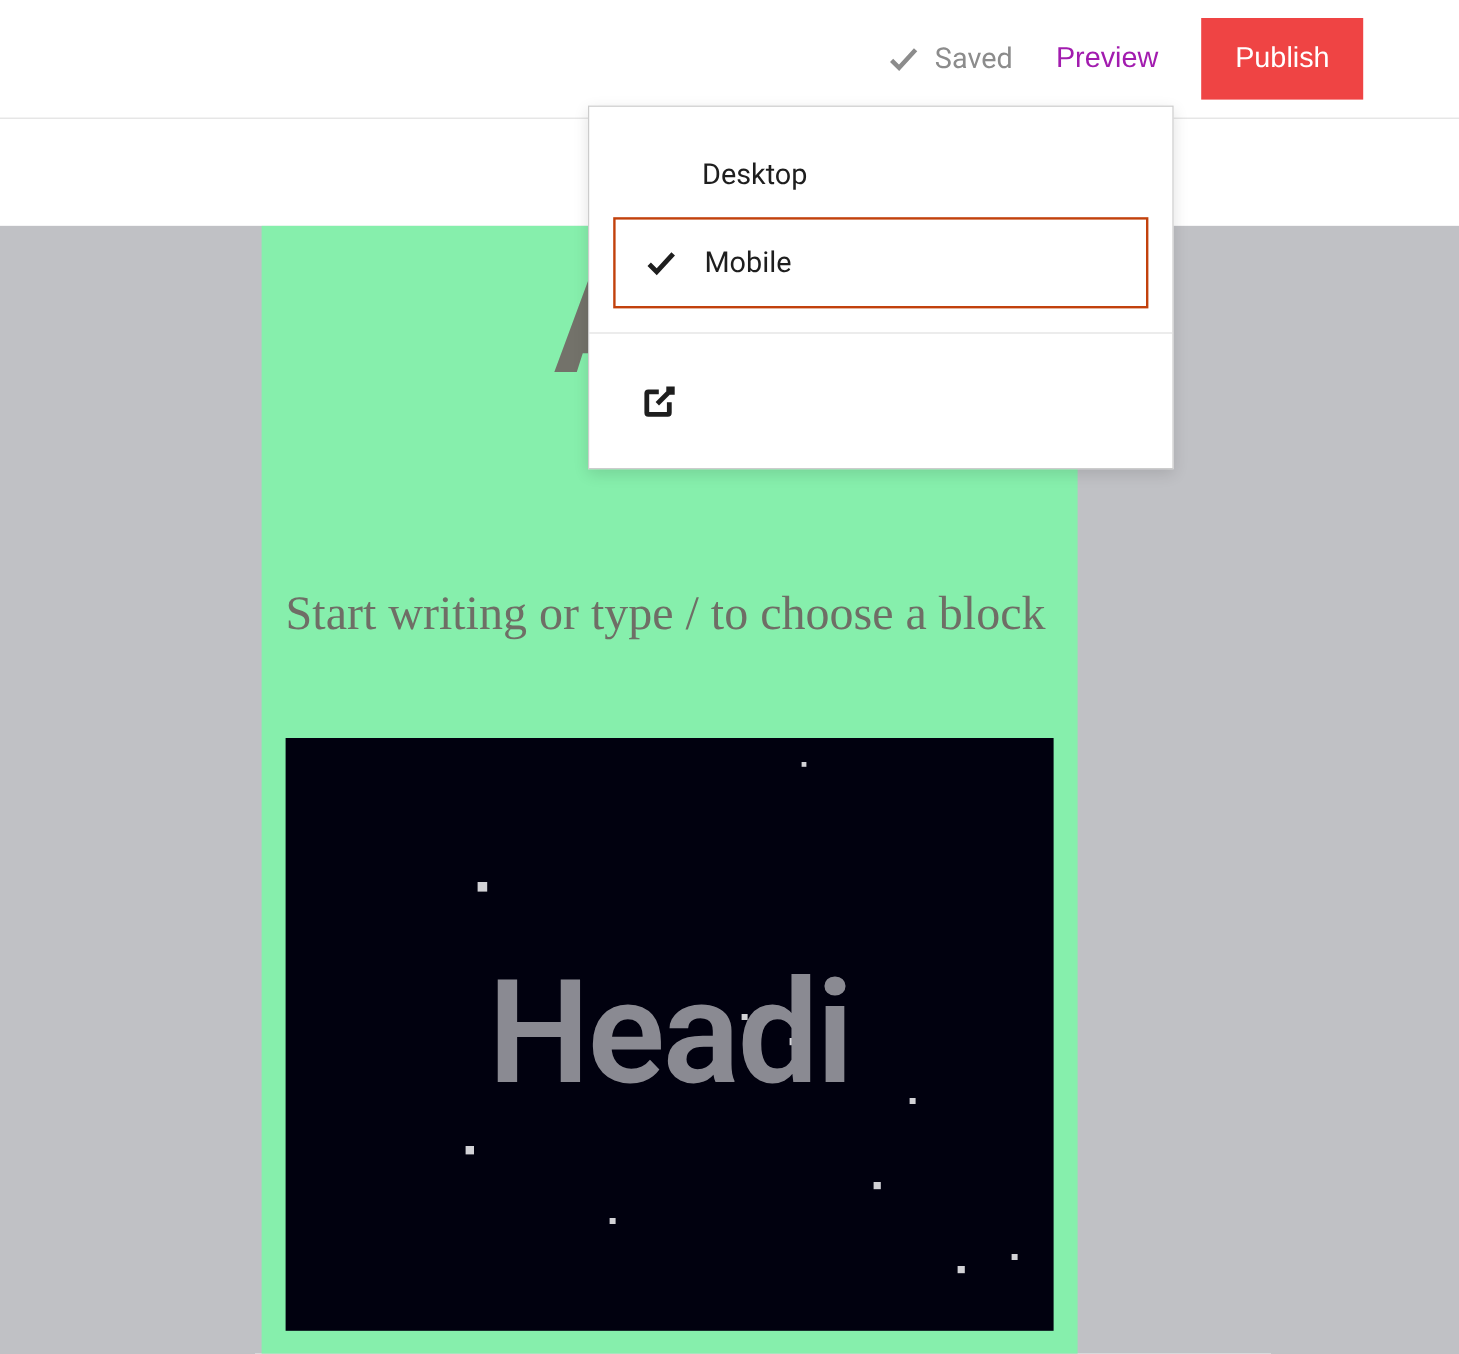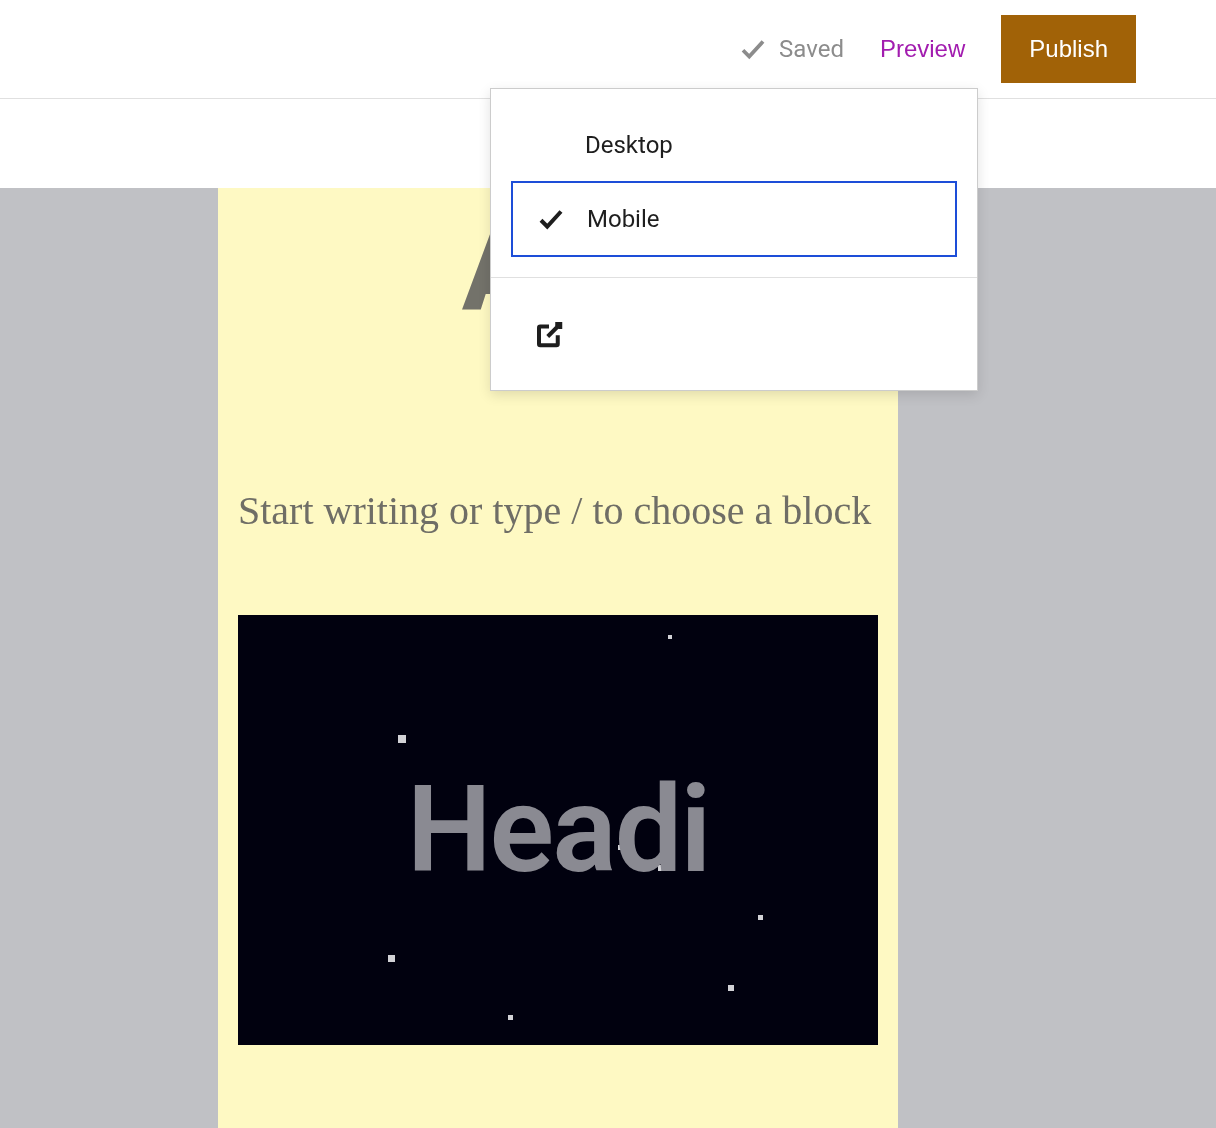--- a/index.html
+++ b/index.html
@@ -42,42 +42,42 @@
       font-size: 24px;
       color: #a21caf;
       background: none;
       border: none;
       cursor: pointer;
       padding: 8px 12px;
     }
     .publish-btn {
       font-size: 24px;
       color: #fff;
-      background: #a16207;
+      background: #ef4444;
       border: none;
       padding: 20px 28px;
       cursor: pointer;
     }
     .secondary-bar {
       height: 89px;
       background: #fff;
       position: relative;
       z-index: 2;
     }
     .canvas-area {
       background: #c0c1c5;
       height: calc(100% - 188px);
       display: flex;
       justify-content: center;
       position: relative;
       z-index: 1;
     }
     .content-column {
       width: 680px;
-      background: #fef9c3;
+      background: #86efac;
       padding: 0;
       margin-left: -100px;
       overflow: hidden;
     }
     .title-placeholder {
       font-size: 110px;
       font-weight: 800;
       color: #73726a;
       text-align: center;
       padding-top: 20px;
@@ -88,21 +88,21 @@
     .body-placeholder {
       font-family: Georgia, "Times New Roman", serif;
       font-size: 40px;
       color: #6f6e66;
       padding: 140px 20px 70px 20px;
       line-height: 1.7;
     }
     .cover-block {
       margin: 0 20px;
       background: #01010f;
-      height: 430px;
+      height: 494px;
       position: relative;
       display: flex;
       align-items: center;
       justify-content: center;
       overflow: hidden;
     }
     .cover-heading {
       font-size: 120px;
       font-weight: 600;
       color: #8a8a92;
@@ -138,21 +138,21 @@
       display: flex;
       align-items: center;
       padding: 18px 20px;
       font-size: 24px;
       color: #1e1e1e;
       cursor: pointer;
       gap: 18px;
       margin: 0 20px;
     }
     .menu-item.selected {
-      border: 2px solid #1d4ed8;
+      border: 2px solid #c2410c;
       text-align: right;
     }
     .menu-item .icon-slot {
       width: 36px;
       height: 36px;
       display: flex;
       align-items: center;
       justify-content: center;
       flex-shrink: 0;
     }

